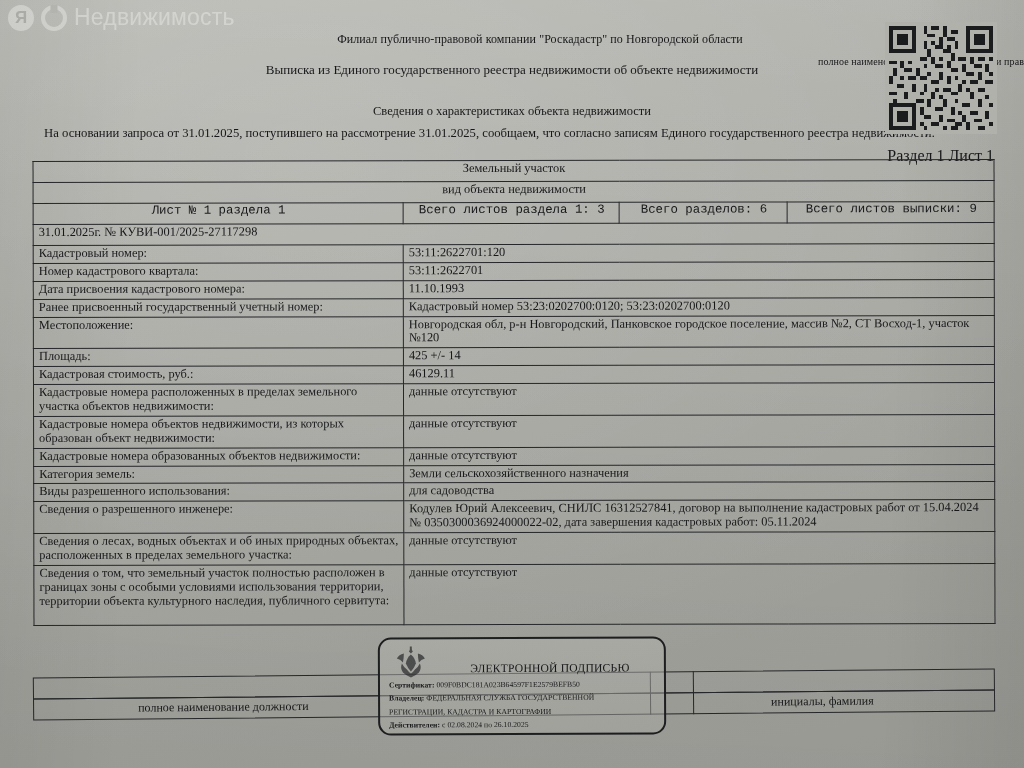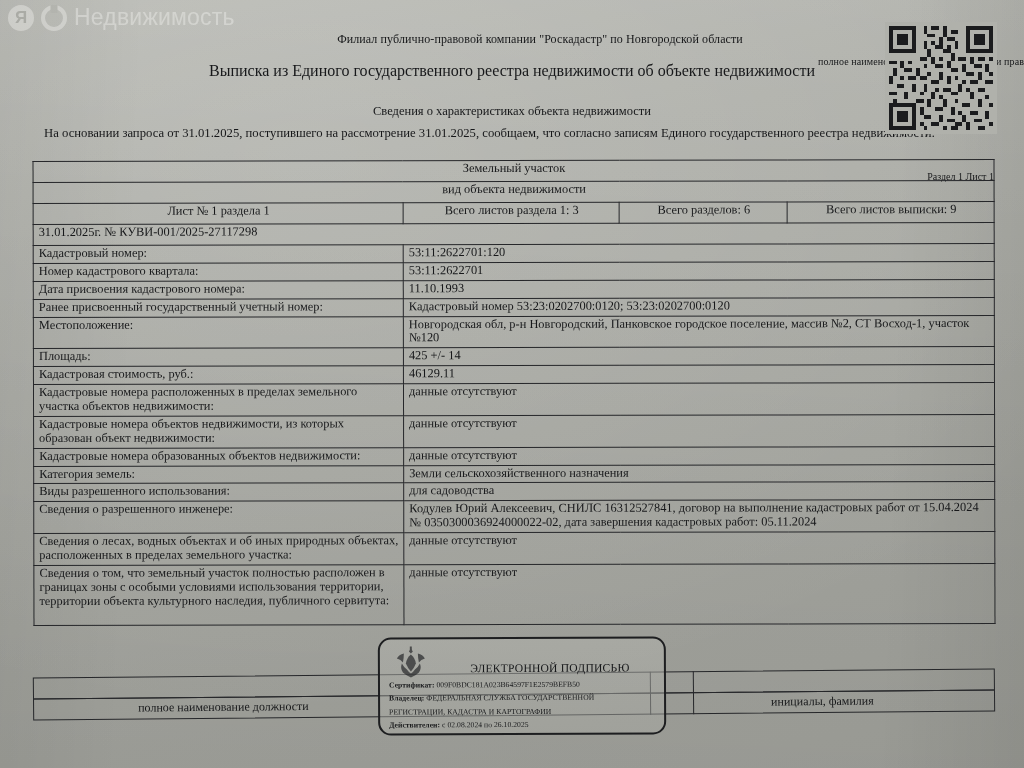--- a/index.html
+++ b/index.html
@@ -107,43 +107,42 @@
     padding-left: 28px;
   }
   .hdr-org-sub {
     top: 56px;
     font-size: 10px;
     letter-spacing: 0.1px;
     text-align: right;
   }
   .hdr-title {
     top: 62px;
-    font-size: 16px;
+    font-size: 13px;
     font-family: Liberation Serif, serif;
   }
   .hdr-section {
     top: 104px;
     font-size: 12.5px;
   }
 
   .intro {
     position: absolute;
     left: 44px;
     top: 126px;
     width: 940px;
     font-size: 12.7px;
     text-align: left;
   }
 
   .razdel {
     position: absolute;
     right: 30px;
     top: 147px;
-    font-size: 10px;
-    margin-top: 24px;
+    font-size: 16px;
   }
 
   
   table.main {
     position: absolute;
     left: 33px;
     top: 160px;
     width: 962px;
     border-collapse: collapse;
     table-layout: fixed;
@@ -153,21 +152,21 @@
     border: 1px solid #26272a;
     padding: 1px 4px 2px 5px;
     font-size: 12.4px;
     line-height: 1.12;
     vertical-align: top;
     background: transparent;
   }
   td.ctr { text-align: center; }
   td.tall { height: 17px; }
 
-  .sheetrow td { font-size: 12.2px; }
+  .sheetrow td { font-size: 12.2px; font-family: Liberation Mono, monospace; }
 
   
   #sigline {
     position: absolute;
     left: 33px;
     top: 673px;
     width: 962px;
     height: 46px;
     transform: rotate(-0.55deg);
   }

